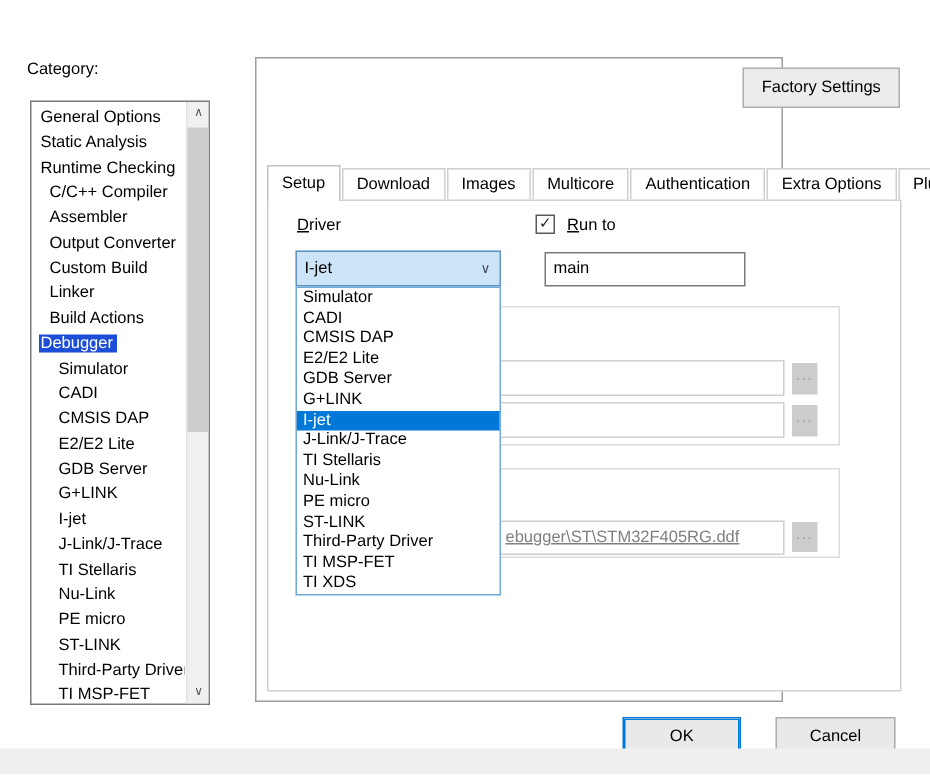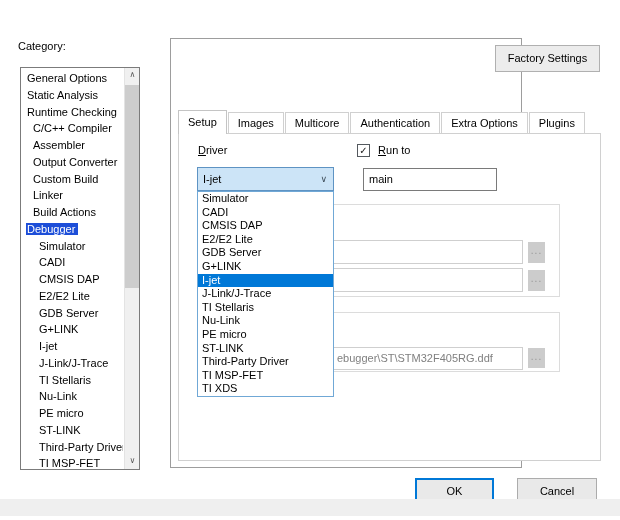--- a/index.html
+++ b/index.html
@@ -46,21 +46,21 @@
   .fld-main { position:absolute; left:184px; top:34px; width:134px; height:23px; border:1px solid #7a7a7a; background:#fff; line-height:21px; padding-left:5px; }
 
   .groupbox { position:absolute; border:1px solid #dcdcdc; background:#fff; }
   .gb1 { left:18px; top:70px; width:363px; height:93px; }
   .gb2 { left:18px; top:178px; width:363px; height:60px; }
 
   .tfield { position:absolute; border:1px solid #cfcfcf; background:#fff; overflow:hidden; }
   .f1 { left:26px; top:106px; width:318px; height:24px; }
   .f2 { left:26px; top:134px; width:318px; height:24px; }
   .f3 { left:26px; top:213px; width:318px; height:23px; }
-  .f3 .ddf-text { position:absolute; left:131px; top:0; line-height:21px; white-space:nowrap; color:#808080; }
+  .f3 .ddf-text { position:absolute; left:131px; top:0; line-height:21px; white-space:nowrap; color:#808080;text-decoration:underline; }
 
   .browse { position:absolute; width:17px; height:21px; background:#cccccc; color:#989898; text-align:center; line-height:18px; font-size:10px; letter-spacing:1px; }
   .b1 { left:349px; top:108px; }
   .b2 { left:349px; top:136px; }
   .b3 { left:349px; top:214px; height:20px; }
 
   
   .dd-list { position:absolute; left:18px; top:57px; width:137px; height:206px; background:#fff; border:1px solid #70a8d6; z-index:10; }
   .dd-item { height:13.6px; line-height:13.6px; padding-left:4px; white-space:nowrap; overflow:hidden; }
   .dd-item.sel { background:#0078d7; color:#fff; }
@@ -111,20 +111,21 @@
       <div class="scroll-thumb"></div>
       <div class="scroll-btn down">∨</div>
     </div>
   </div>
 
   <div class="outer-box">
     <div class="factory-btn">Factory Settings</div>
 
     <div class="tabs">
         <div class="tab active">Setup</div>
+        <div class="tab">Download</div>
         <div class="tab">Images</div>
         <div class="tab">Multicore</div>
         <div class="tab">Authentication</div>
         <div class="tab">Extra Options</div>
         <div class="tab">Plugins</div>
       </div>
 
     <div class="tab-page">
 
       <div class="lbl-driver"><span class="u">D</span><span>river</span></div>

